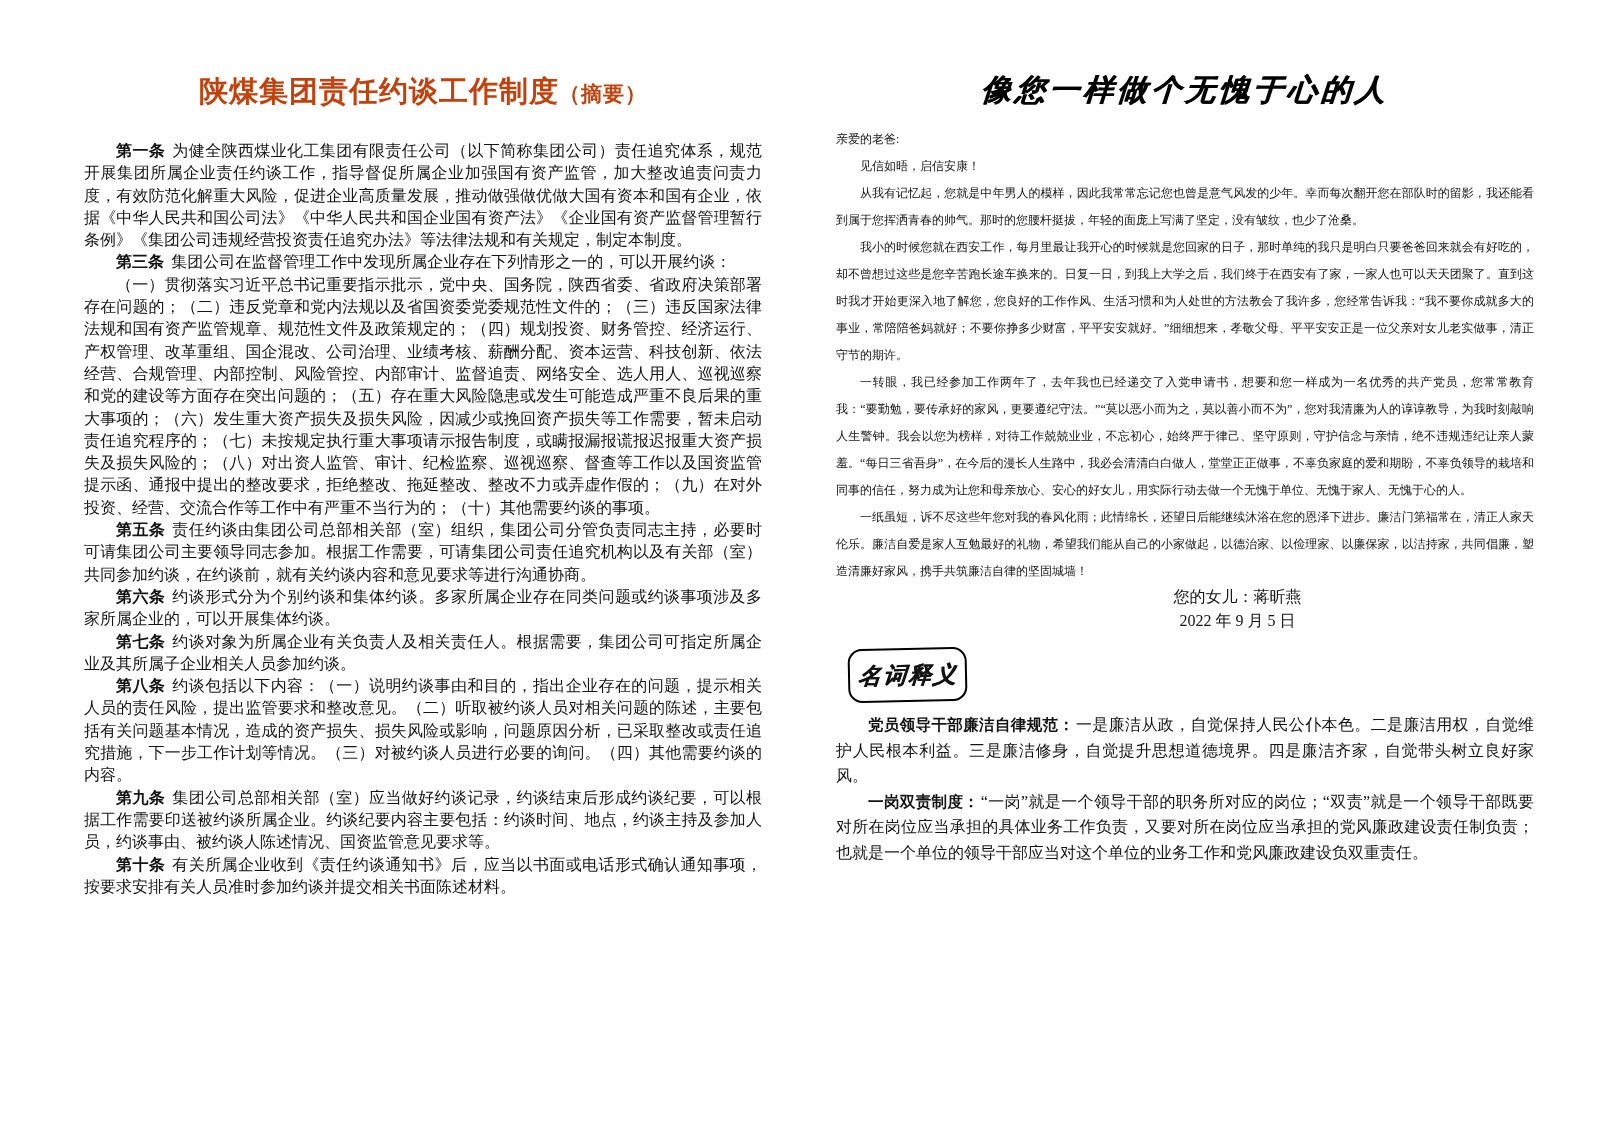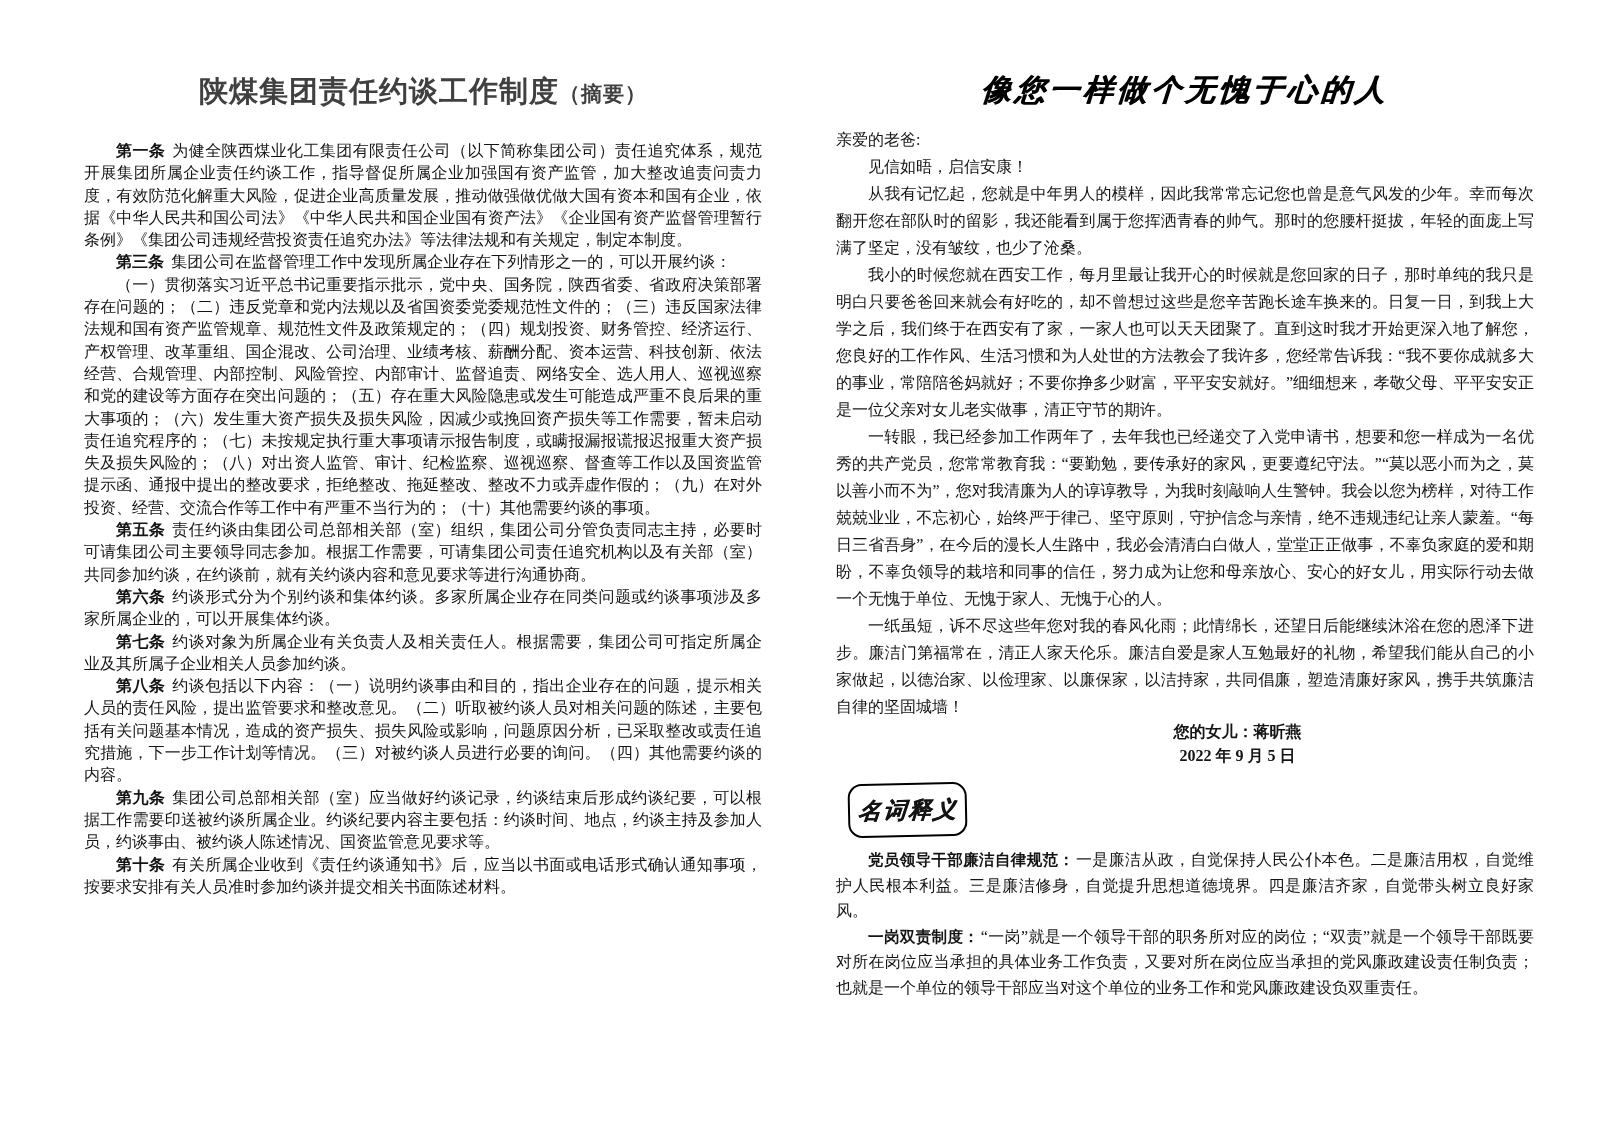--- a/index.html
+++ b/index.html
@@ -9,45 +9,45 @@
     color:#141414;
     font-family:"Liberation Serif","DejaVu Serif",serif;
   }
   .page { position:absolute; top:0; }
   .page-left  { left:84px;  width:678px; }
   .page-right { left:836px; width:698px; }
 
   
   .left-title {
     margin-top:72px; text-align:center; white-space:nowrap;
-    font-size:29px; font-weight:bold; letter-spacing:1px; color:#404040;
+    font-size:29px; font-weight:bold; letter-spacing:1px; color:#c2410c;
   }
   .left-title .subtitle { font-size:21px; font-weight:bold; }
   .doc-body {
     margin-top:28px; font-size:16px; line-height:22.3px;
     text-align:justify;
   }
   .doc-body p.para { text-indent:2em; }
   .doc-body .lead { font-weight:bold; margin-right:0.45em; }
 
   
   .right-title {
     margin-top:70px; text-align:center; white-space:nowrap;
     font-size:30px; font-weight:bold; font-style:italic;
     letter-spacing:4px; transform:skewX(-4deg); color:#000;
     text-shadow:0.7px 0 0 #000;
   }
   .letter-body {
-    margin-top:15px; font-size:16px; line-height:27px; text-align:justify;
+    margin-top:15px; font-size:12px; line-height:27px; text-align:justify;
   }
   .letter-body p.para { text-indent:2em; }
   .letter-body p.no-indent { text-indent:0; }
 
   .signature { margin-left:105px; margin-top:0; text-align:center; font-size:16px; }
-  .signature p { line-height:24px;font-weight:bold; }
+  .signature p { line-height:24px; }
 
   .glossary-box {
     margin:15px 0 0 12px; width:119px; height:54px;
     border:2.5px solid #000; border-radius:14px;
     display:flex; align-items:center; justify-content:center;
     transform:rotate(-1.2deg); background:#fff;
   }
   .glossary-box .brush-label {
     font-size:23px; font-weight:bold; font-style:italic;
     letter-spacing:2px; transform:skewX(-6deg);

